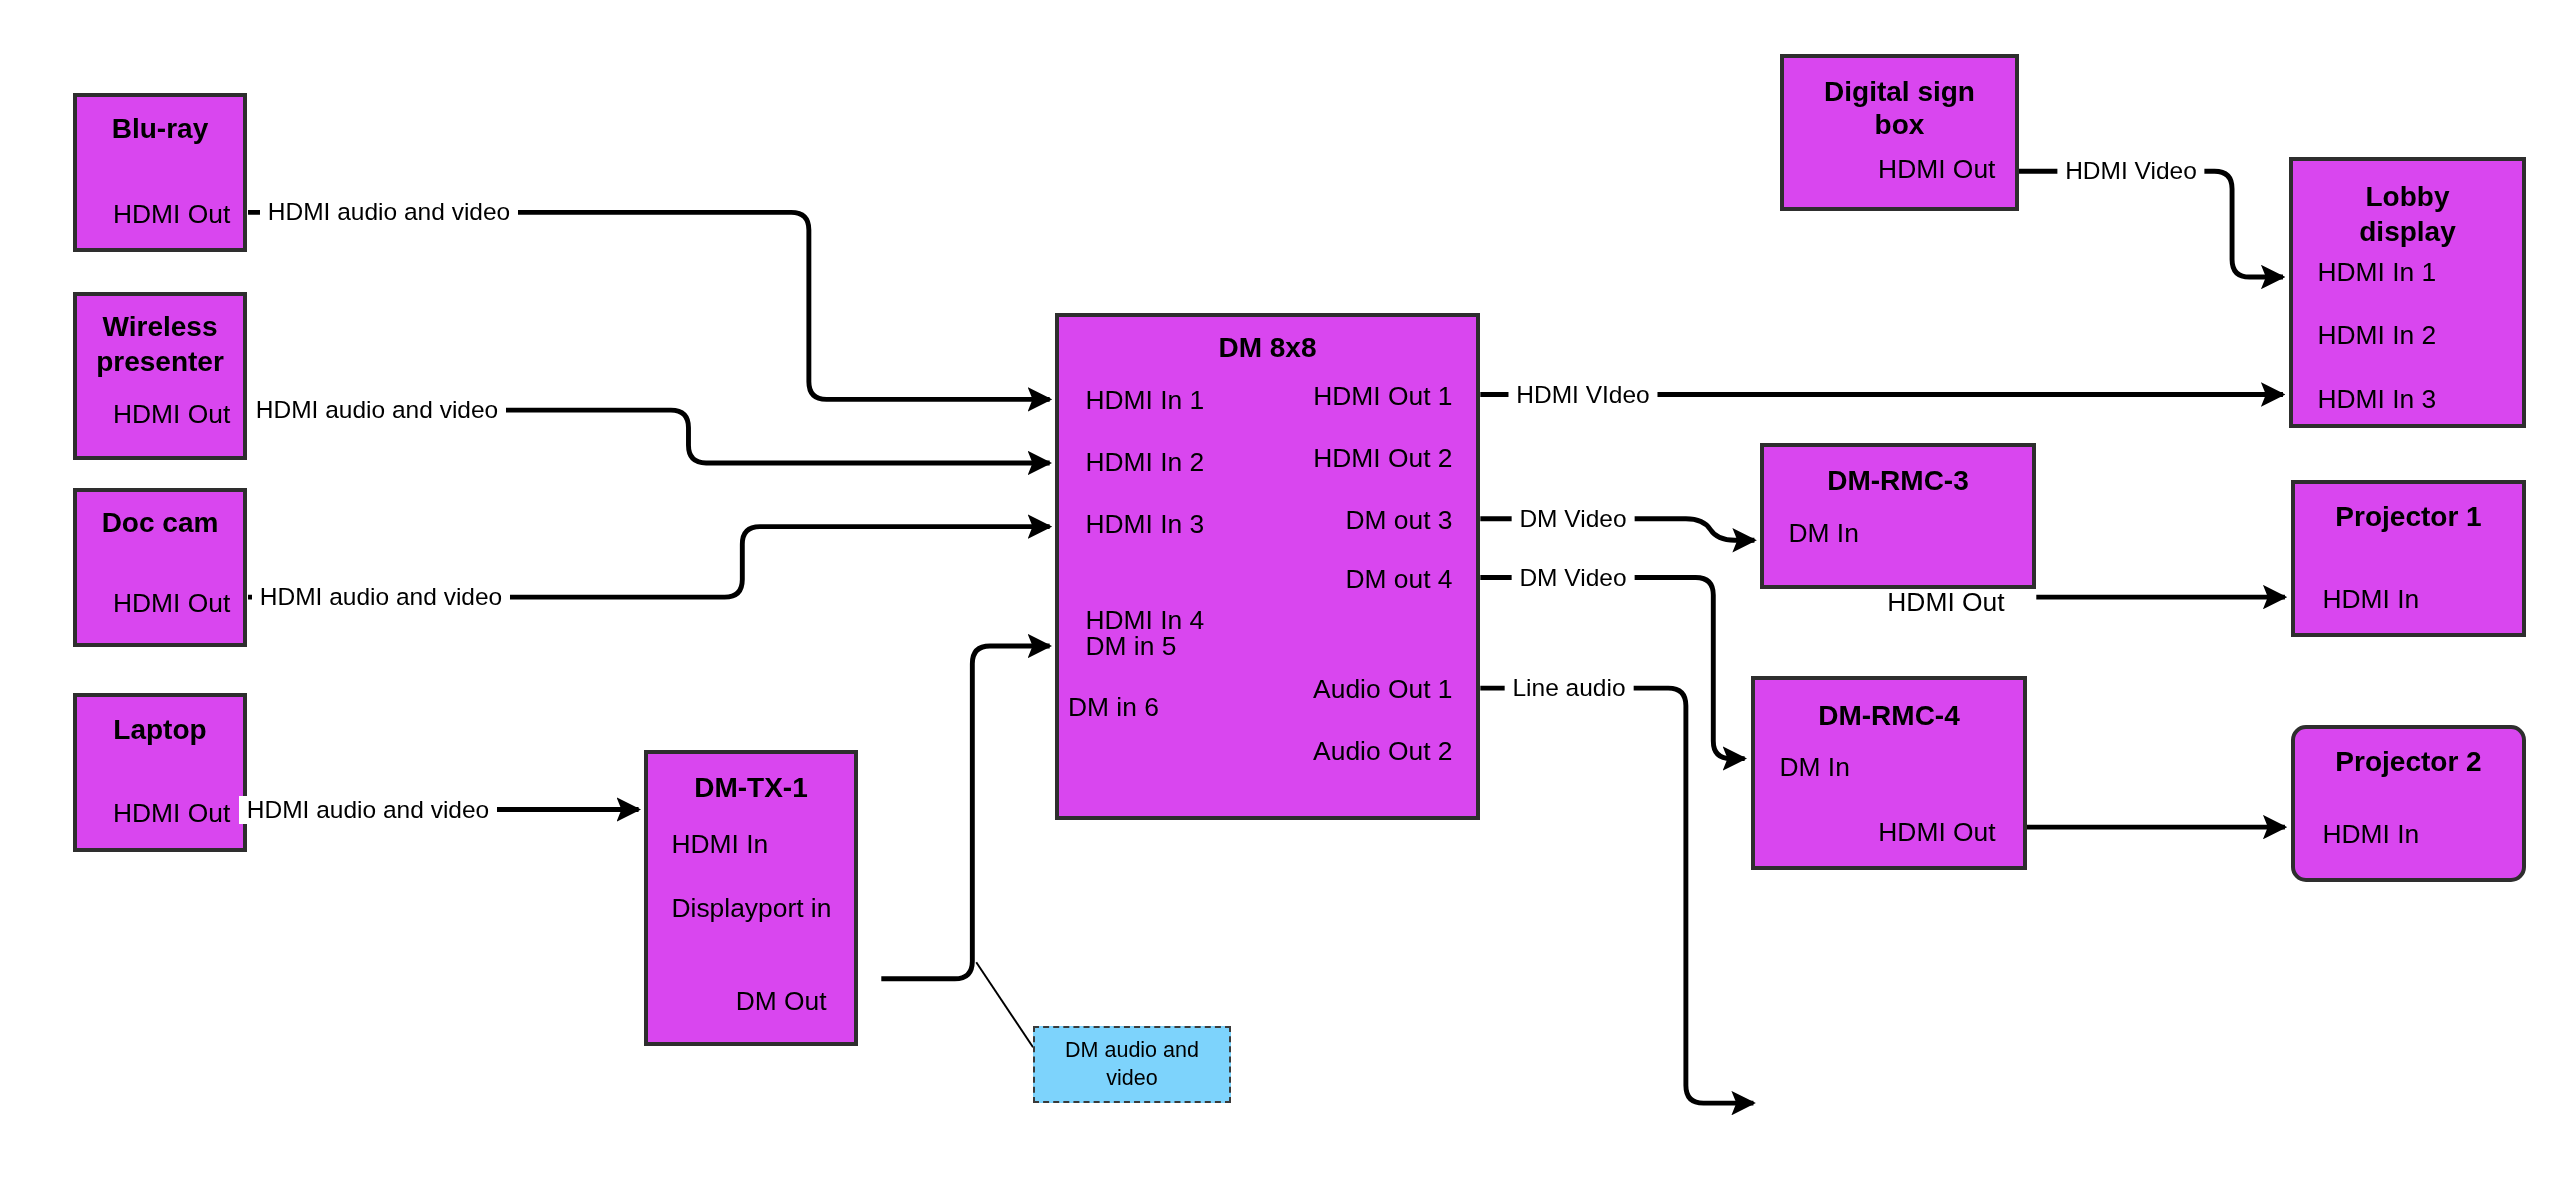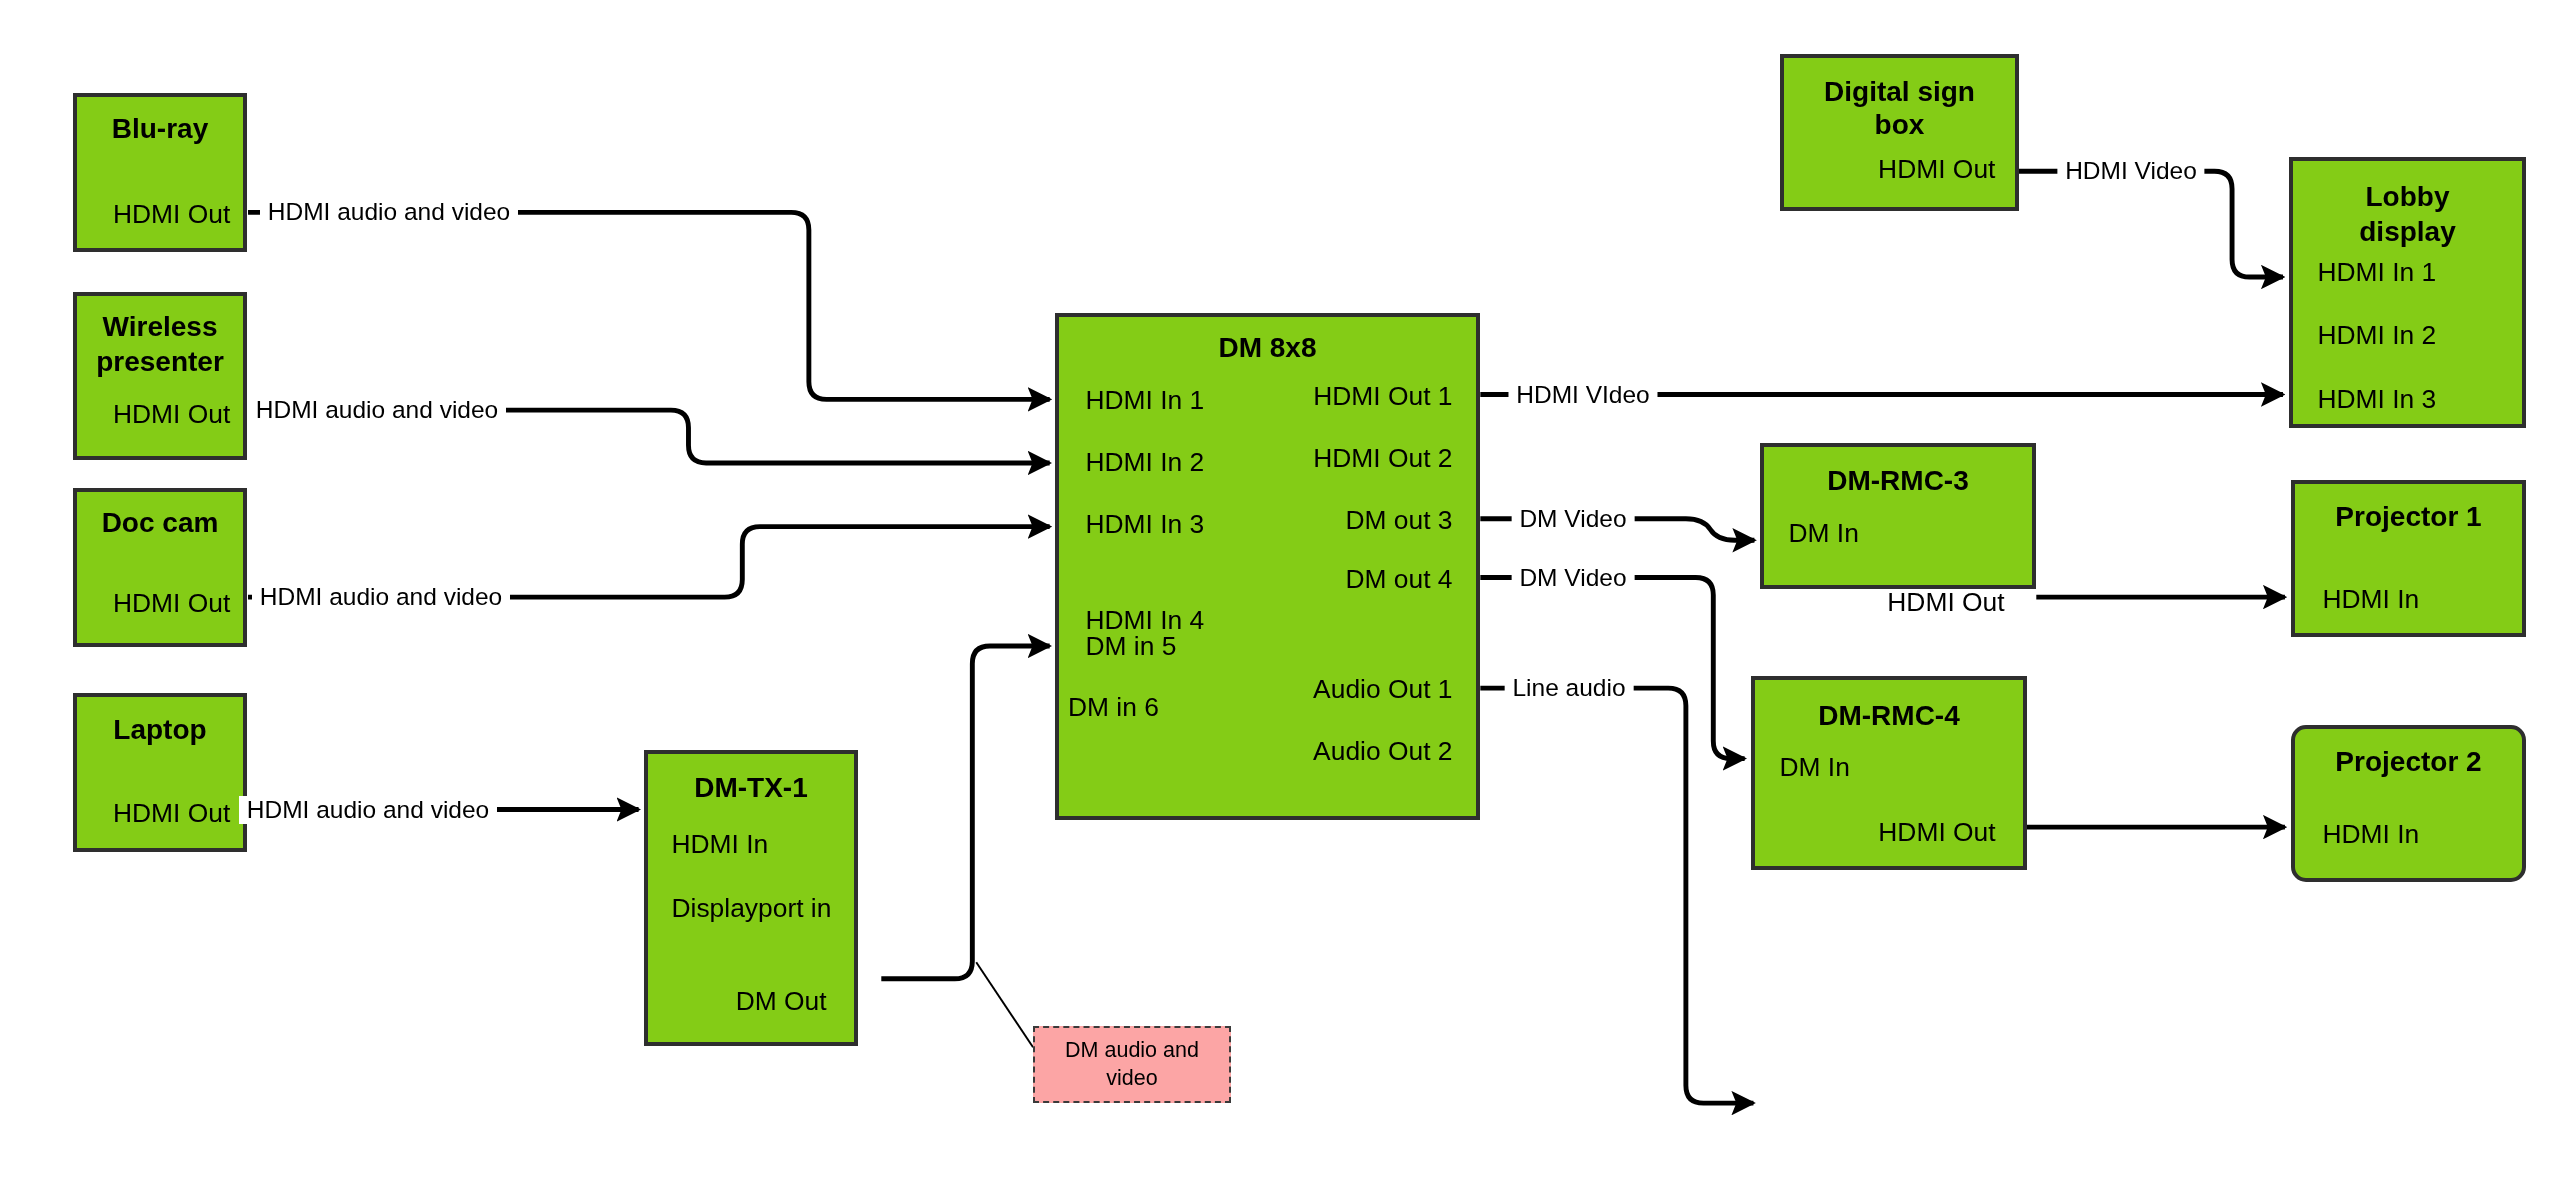--- a/index.html
+++ b/index.html
@@ -1,27 +1,27 @@
 <!DOCTYPE html>
 <html><head>
 <meta charset="utf-8">
 <style>
   html,body{margin:0;padding:0;background:#ffffff;}
   body{width:2576px;height:1201px;overflow:hidden;
        font-family:"Liberation Sans", sans-serif;color:#000;}
   .canvas{position:relative;width:2576px;height:1201px;background:#fff;}
   .wires{position:absolute;left:0;top:0;width:2576px;height:1201px;}
-  .node{position:absolute;background:#84cc16;border:4.9px solid #2e2e2e;box-sizing:border-box;}
+  .node{position:absolute;background:#d946ef;border:4.9px solid #2e2e2e;box-sizing:border-box;}
   .title{position:absolute;left:0;right:0;text-align:center;font-weight:bold;
          font-size:28px;transform:translateY(-50%);white-space:nowrap;}
   .port{position:absolute;font-size:26.4px;transform:translateY(-50%);white-space:nowrap;}
   .pr{text-align:right;}
   .edge-label{position:absolute;transform:translate(-50%,-50%);background:#fff;
               padding:0 7.8px;font-size:24.5px;white-space:nowrap;z-index:5;}
-  .note{position:absolute;border:2px dashed #3a3a3a;background:#fca5a5;box-sizing:border-box;
+  .note{position:absolute;border:2px dashed #3a3a3a;background:#7dd3fc;box-sizing:border-box;
         display:flex;flex-direction:column;justify-content:center;align-items:center;
         font-size:21.5px;line-height:27.4px;}
 </style>
 </head>
 <body>
 
 <div class="canvas">
 
   <svg class="wires" viewBox="0 0 2631 1227" xmlns="http://www.w3.org/2000/svg">
     <defs>

